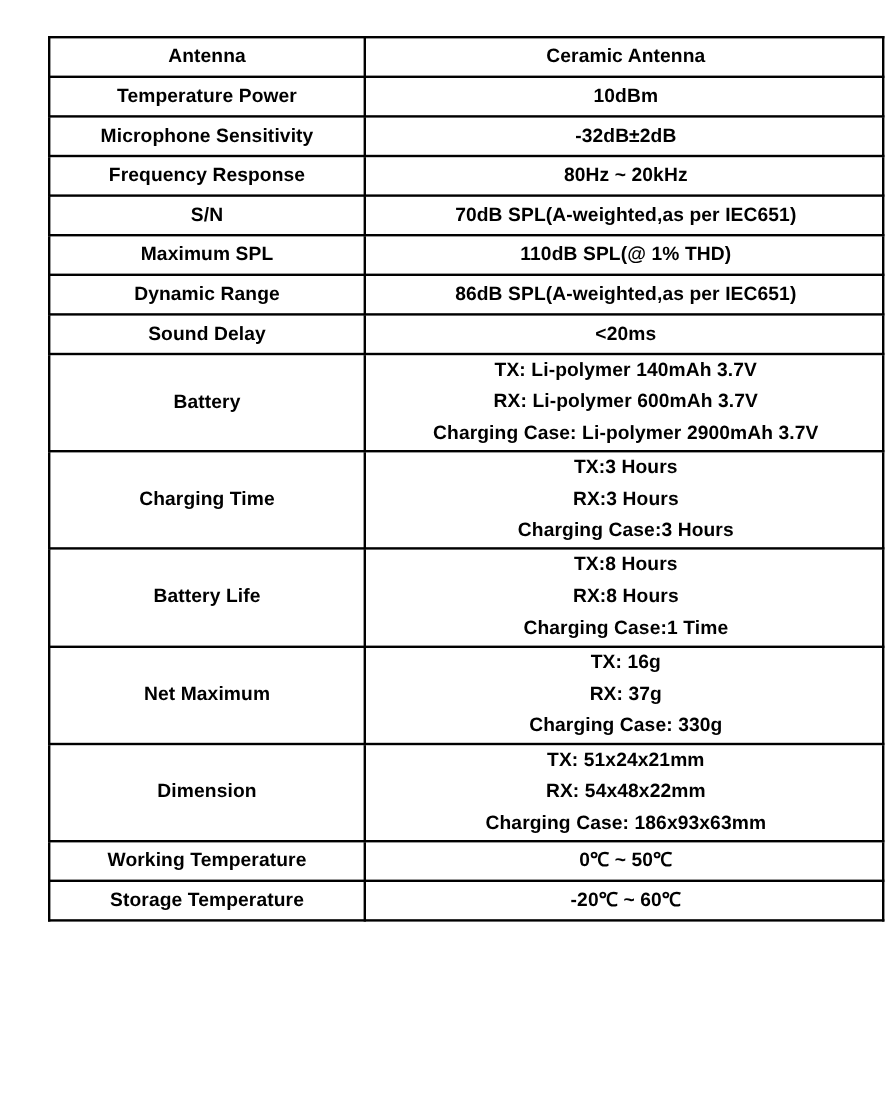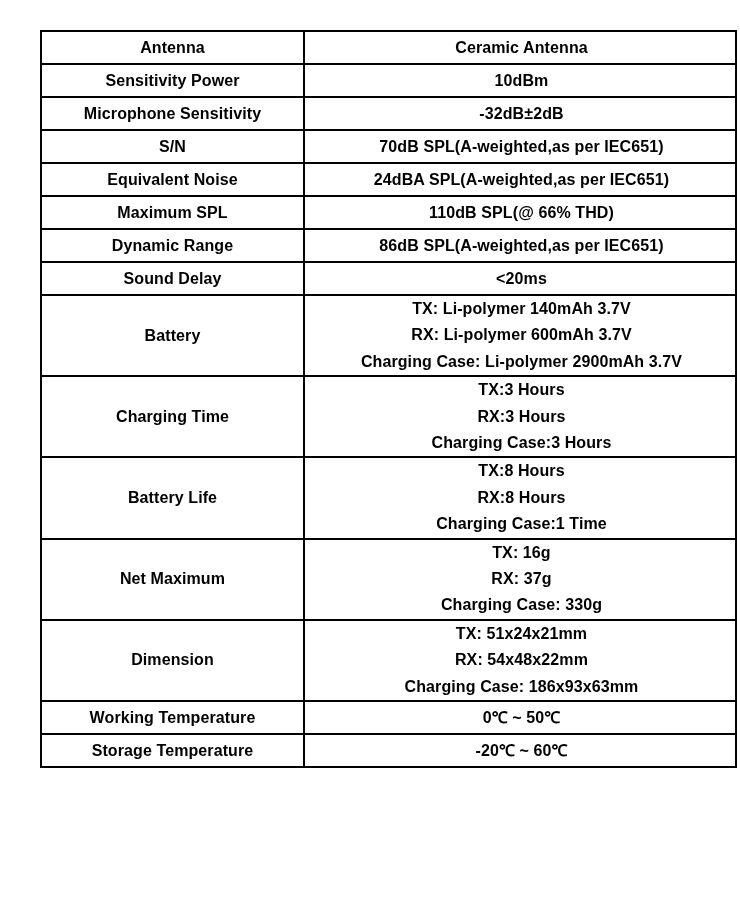--- a/index.html
+++ b/index.html
@@ -63,47 +63,47 @@
 <div class="page">
   <table class="spec-table">
     <tbody id="spec-body">
         <tr class="single-row">
           <td class="label-cell">Antenna</td>
           <td class="value-cell">
             <div class="value-line">Ceramic Antenna</div>
           </td>
         </tr>
         <tr class="single-row">
-          <td class="label-cell">Sensitivity Power</td>
+          <td class="label-cell">Temperature Power</td>
           <td class="value-cell">
             <div class="value-line">10dBm</div>
           </td>
         </tr>
         <tr class="single-row">
           <td class="label-cell">Microphone Sensitivity</td>
           <td class="value-cell">
             <div class="value-line">-32dB±2dB</div>
           </td>
         </tr>
         <tr class="single-row">
+          <td class="label-cell">Frequency Response</td>
+          <td class="value-cell">
+            <div class="value-line">80Hz ~ 20kHz</div>
+          </td>
+        </tr>
+        <tr class="single-row">
           <td class="label-cell">S/N</td>
           <td class="value-cell">
             <div class="value-line">70dB SPL(A-weighted,as per IEC651)</div>
           </td>
         </tr>
         <tr class="single-row">
-          <td class="label-cell">Equivalent Noise</td>
-          <td class="value-cell">
-            <div class="value-line">24dBA SPL(A-weighted,as per IEC651)</div>
-          </td>
-        </tr>
-        <tr class="single-row">
           <td class="label-cell">Maximum SPL</td>
           <td class="value-cell">
-            <div class="value-line">110dB SPL(@ 66% THD)</div>
+            <div class="value-line">110dB SPL(@ 1% THD)</div>
           </td>
         </tr>
         <tr class="single-row">
           <td class="label-cell">Dynamic Range</td>
           <td class="value-cell">
             <div class="value-line">86dB SPL(A-weighted,as per IEC651)</div>
           </td>
         </tr>
         <tr class="single-row">
           <td class="label-cell">Sound Delay</td>

